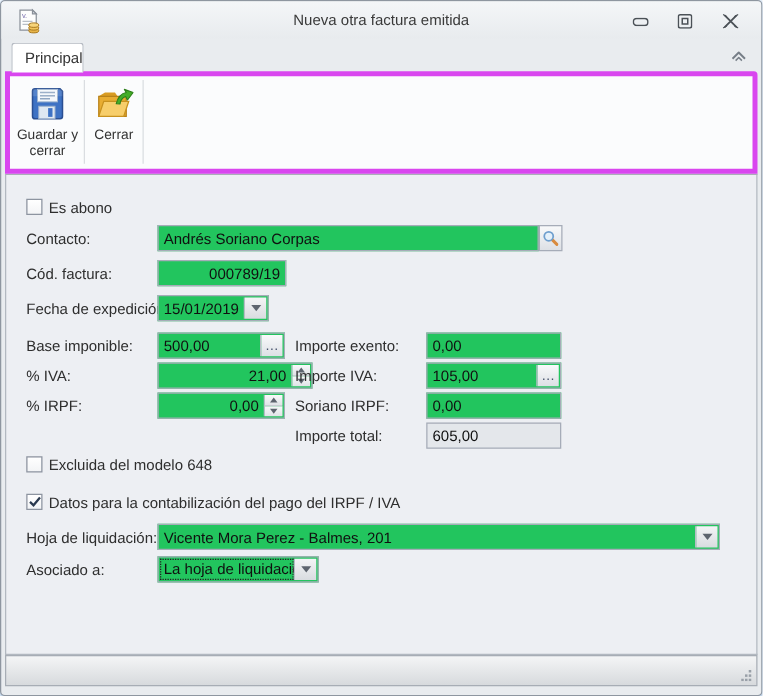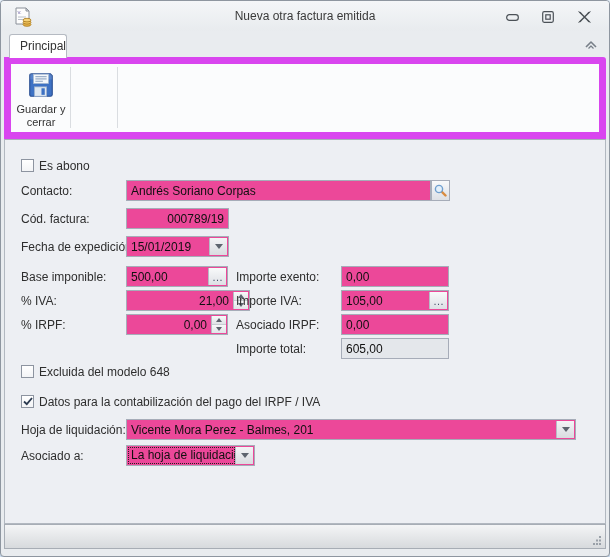--- a/index.html
+++ b/index.html
@@ -21,33 +21,33 @@
   .wbtn-min{right:88px;} .wbtn-max{right:52px;} .wbtn-close{right:16px;}
   
   .tab{position:absolute;left:8px;top:33px;width:58px;height:24px;z-index:3;
     background:#ffffff;border:1px solid #b5bac2;border-bottom:none;
     border-radius:3px 3px 0 0;text-align:right;font-size:12px;color:#333;
     line-height:23px;}
   .collapse-btn{position:absolute;right:10px;top:36px;width:16px;height:14px;z-index:3;
     display:flex;align-items:center;justify-content:center;}
   
   .ribbon{position:absolute;left:3px;right:3px;top:56px;height:82px;z-index:2;
-    background:#fbfcfd;border:7px solid #d946ef;border-radius:0 3px 0 0;}
+    background:#fbfcfd;border:4px solid #d946ef;border-radius:0 3px 0 0;}
   .rbtn{position:absolute;top:2px;bottom:3px;display:flex;flex-direction:column;
     align-items:center;padding-top:4px;cursor:default;border-radius:2px;}
   .rbtn .ric{width:32px;height:32px;margin-bottom:3px;}
   .rbtn .rlabel{font-size:11px;color:#333;text-align:center;line-height:13px;}
   .rbtn-save{left:3px;width:54px;}
   .rbtn-close{left:61px;width:44px;}
   .rsep{position:absolute;top:3px;bottom:4px;width:1px;background:#dadde1;}
   
   .form-panel{position:absolute;left:3px;right:3px;top:138px;height:385px;
     background:#edeff3;border:1px solid #b2b8c0;border-top:1px solid #a9afb7;}
   .lbl{position:absolute;font-size:12px;color:#2e2e2e;white-space:nowrap;}
-  .inp{position:absolute;height:21px;background:#ec4899;border:1px solid #a6acb8;
+  .inp{position:absolute;height:21px;background:#22c55e;border:1px solid #a6acb8;
     font-size:12px;color:#101010;padding:3px 4px 0 4px;white-space:nowrap;overflow:hidden;}
   .inp.ro{background:#e4e7eb;}
   .inp .val{display:block;line-height:15px;}
   .inp.num .val{text-align:right;}
   .inner-btn{position:absolute;right:1px;top:1px;bottom:1px;width:18px;
     background:linear-gradient(#f8f9fa,#dde0e5);border:1px solid #c9cdd4;border-right:none;border-top:none;border-bottom:none;
     border-left:1px solid #b6bcc5;display:flex;align-items:center;justify-content:center;
     font-size:11px;line-height:10px;color:#45506a;cursor:default;}
   .dd-btn{position:absolute;right:1px;top:1px;bottom:1px;width:18px;
     background:linear-gradient(#f3f4f6,#d9dce0);border-left:1px solid #b6bcc5;
@@ -127,20 +127,29 @@
         <line x1="10" y1="7" x2="22" y2="7" stroke="#8fa6c2" stroke-width="1.2"></line>
         <line x1="10" y1="9.5" x2="22" y2="9.5" stroke="#8fa6c2" stroke-width="1.2"></line>
         <line x1="10" y1="12" x2="18" y2="12" stroke="#8fa6c2" stroke-width="1.2"></line>
         <rect x="9" y="18" width="13" height="10" fill="#dfe8f2" stroke="#9eb2cc" stroke-width="0.8"></rect>
         <rect x="16.5" y="19.5" width="3.5" height="7" fill="#3e72c4"></rect>
         <path d="M4 6 q0-2 2-2 h20 l2 2 v4 h-24 z" fill="#ffffff" opacity="0.12"></path>
       </svg>
       <div class="rlabel">Guardar y cerrar</div>
     </div>
     <div class="rsep" style="left:59px;"></div>
+    <div class="rbtn rbtn-close">
+      <svg class="ric" viewBox="0 0 32 32">
+        <path d="M4 10 l5-3 h8 l2 3 z" fill="#d99c23"></path>
+        <path d="M4 10 h22 v16 h-22 z" fill="#e8ad32" stroke="#b8821a" stroke-width="1"></path>
+        <path d="M4 26 l4-12 h20 l-4 12 z" fill="#f7ce6b" stroke="#c8921f" stroke-width="1"></path>
+        <path d="M18 16 q2-8 8-9 l-1.5-2.5 7 2.5 -4.5 6 -1.5-2.8 q-4 1.5-4.5 6z" fill="#44ad28" stroke="#2d7f1a" stroke-width="0.9" stroke-linejoin="round"></path>
+      </svg>
+      <div class="rlabel">Cerrar</div>
+    </div>
     <div class="rsep" style="left:106px;"></div>
   </div>
 
   <div class="form-panel"></div>
 
   <div class="chk" style="left:20px;top:158px;"></div>
   <div class="lbl" style="left:38px;top:158px;">Es abono</div>
 
   <div class="lbl" style="left:20px;top:183px;">Contacto:</div>
   <div class="inp" style="left:125px;top:179px;width:305px;">
@@ -152,21 +161,21 @@
       <circle cx="5" cy="5" r="3.6" fill="#e4f0fa" stroke="#6f9fce" stroke-width="1.4"></circle>
     </svg>
   </div>
 
   <div class="lbl" style="left:20px;top:211px;">Cód. factura:</div>
   <div class="inp" style="left:125px;top:207px;width:103px;text-align:right;">
     <span class="val">000789/19</span>
   </div>
 
   <div class="lbl" style="left:20px;top:239px;">Fecha de expedición:</div>
-  <div class="inp" style="left:125px;top:235px;width:103px;">
+  <div class="inp" style="left:125px;top:235px;width:89px;">
     <span class="val">15/01/2019</span>
     <div class="dd-btn">
       <div class="tri-down"></div>
     </div>
   </div>
 
   <div class="lbl" style="left:20px;top:269px;">Base imponible:</div>
   <div class="inp" style="left:125px;top:265px;width:102px;padding-right:22px;">
     <span class="val">500,00</span>
     <div class="inner-btn">
@@ -203,21 +212,21 @@
     <span class="val">0,00</span>
     <div class="spin">
       <div class="spin-btn">
           <div class="tri-u"></div>
         </div>
       <div class="spin-btn dn">
           <div class="tri-d"></div>
         </div>
     </div>
   </div>
-  <div class="lbl" style="left:235px;top:317px;">Asociado IRPF:</div>
+  <div class="lbl" style="left:235px;top:317px;">Soriano IRPF:</div>
   <div class="inp" style="left:340px;top:313px;width:108px;">
     <span class="val">0,00</span>
   </div>
 
   <div class="lbl" style="left:235px;top:341px;">Importe total:</div>
   <div class="inp ro" style="left:340px;top:337px;width:108px;">
     <span class="val">605,00</span>
   </div>
 
   <div class="chk" style="left:20px;top:364px;"></div>

